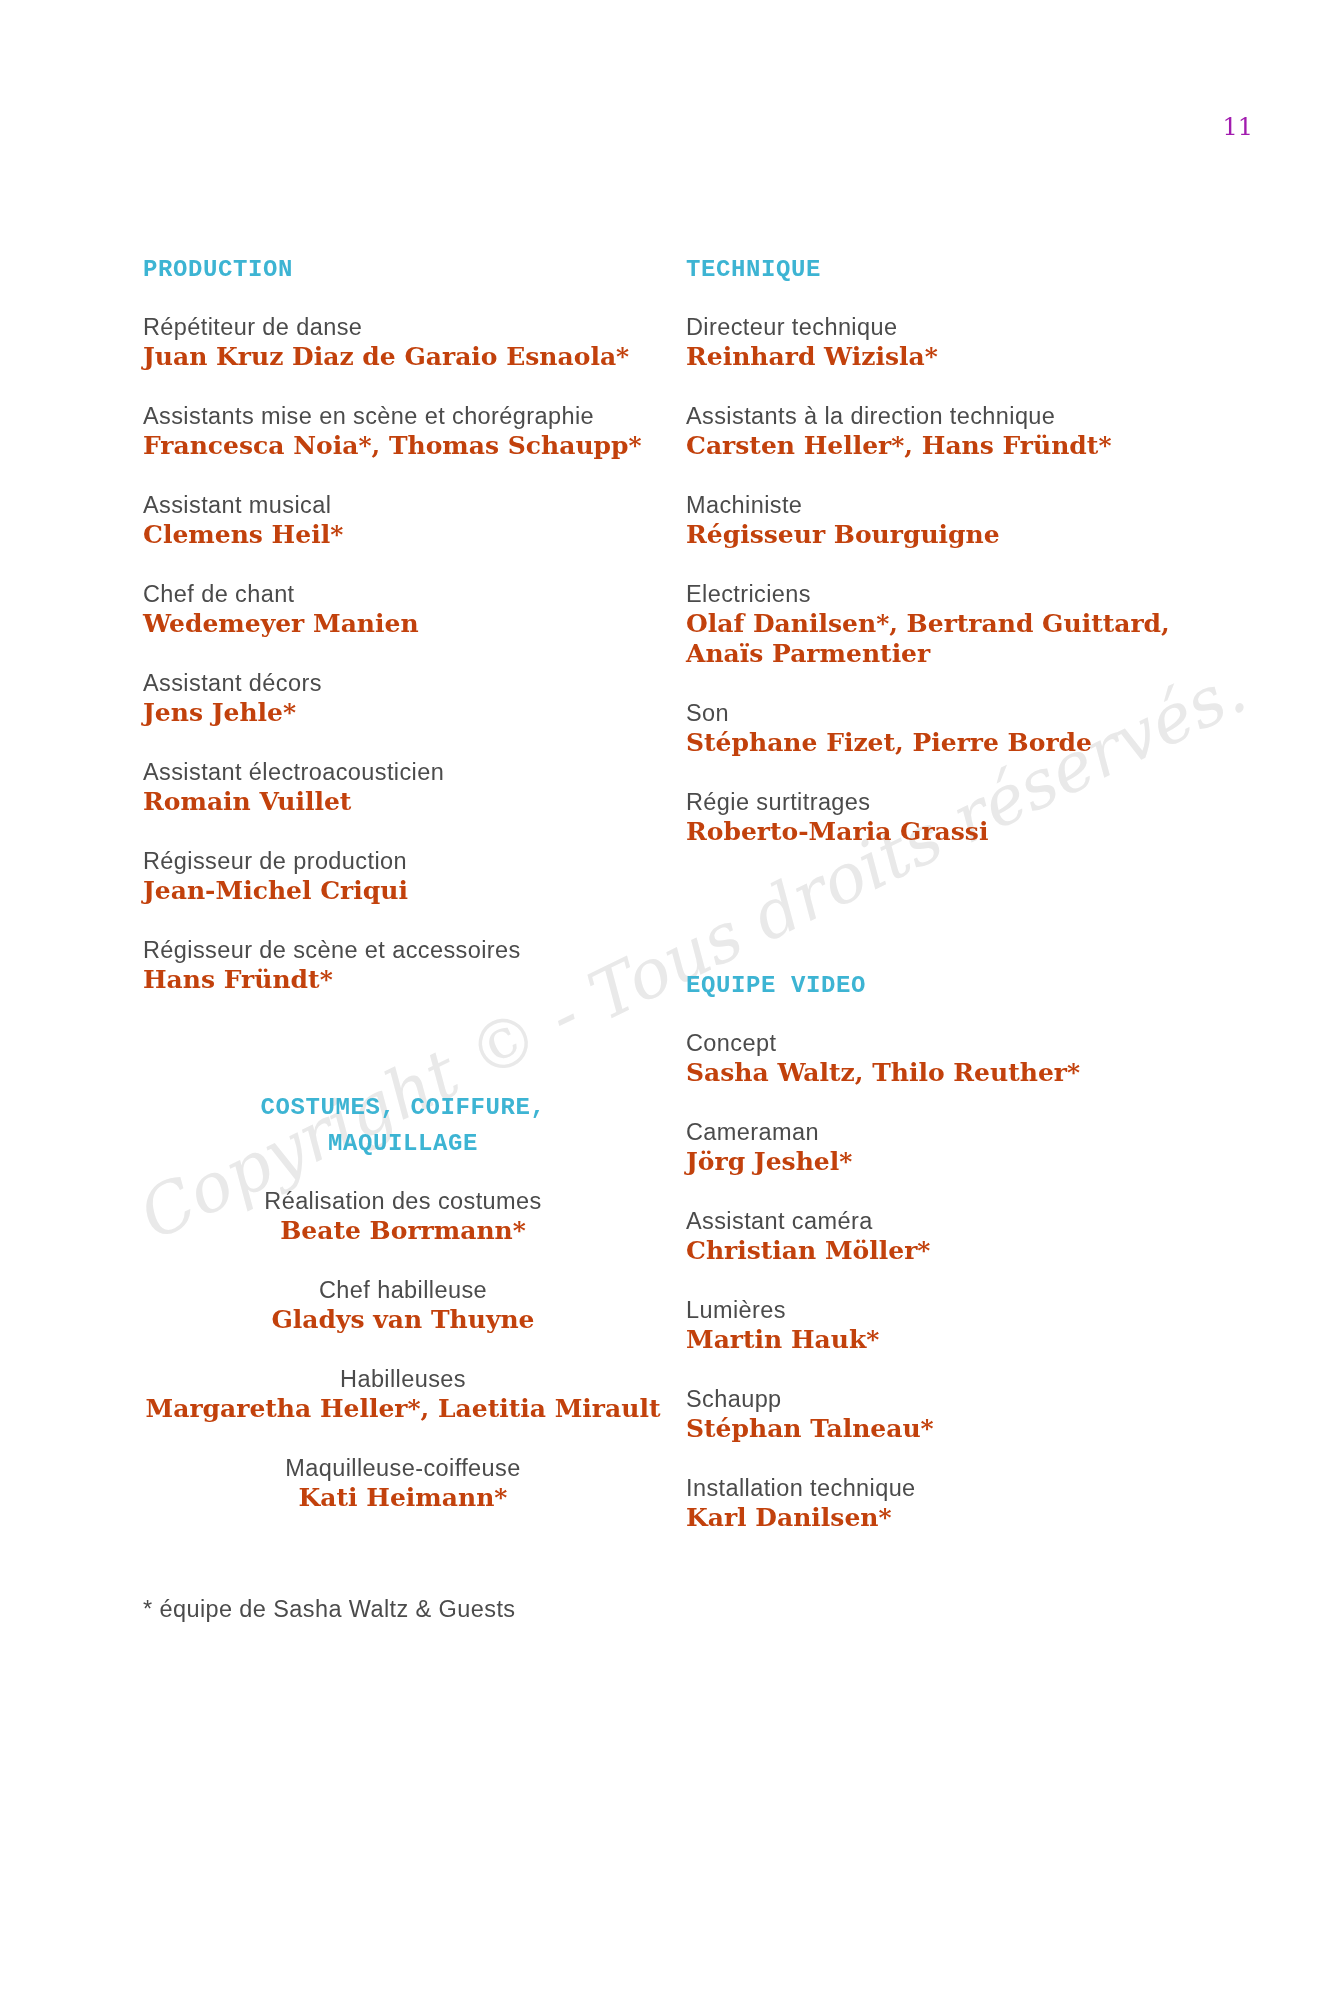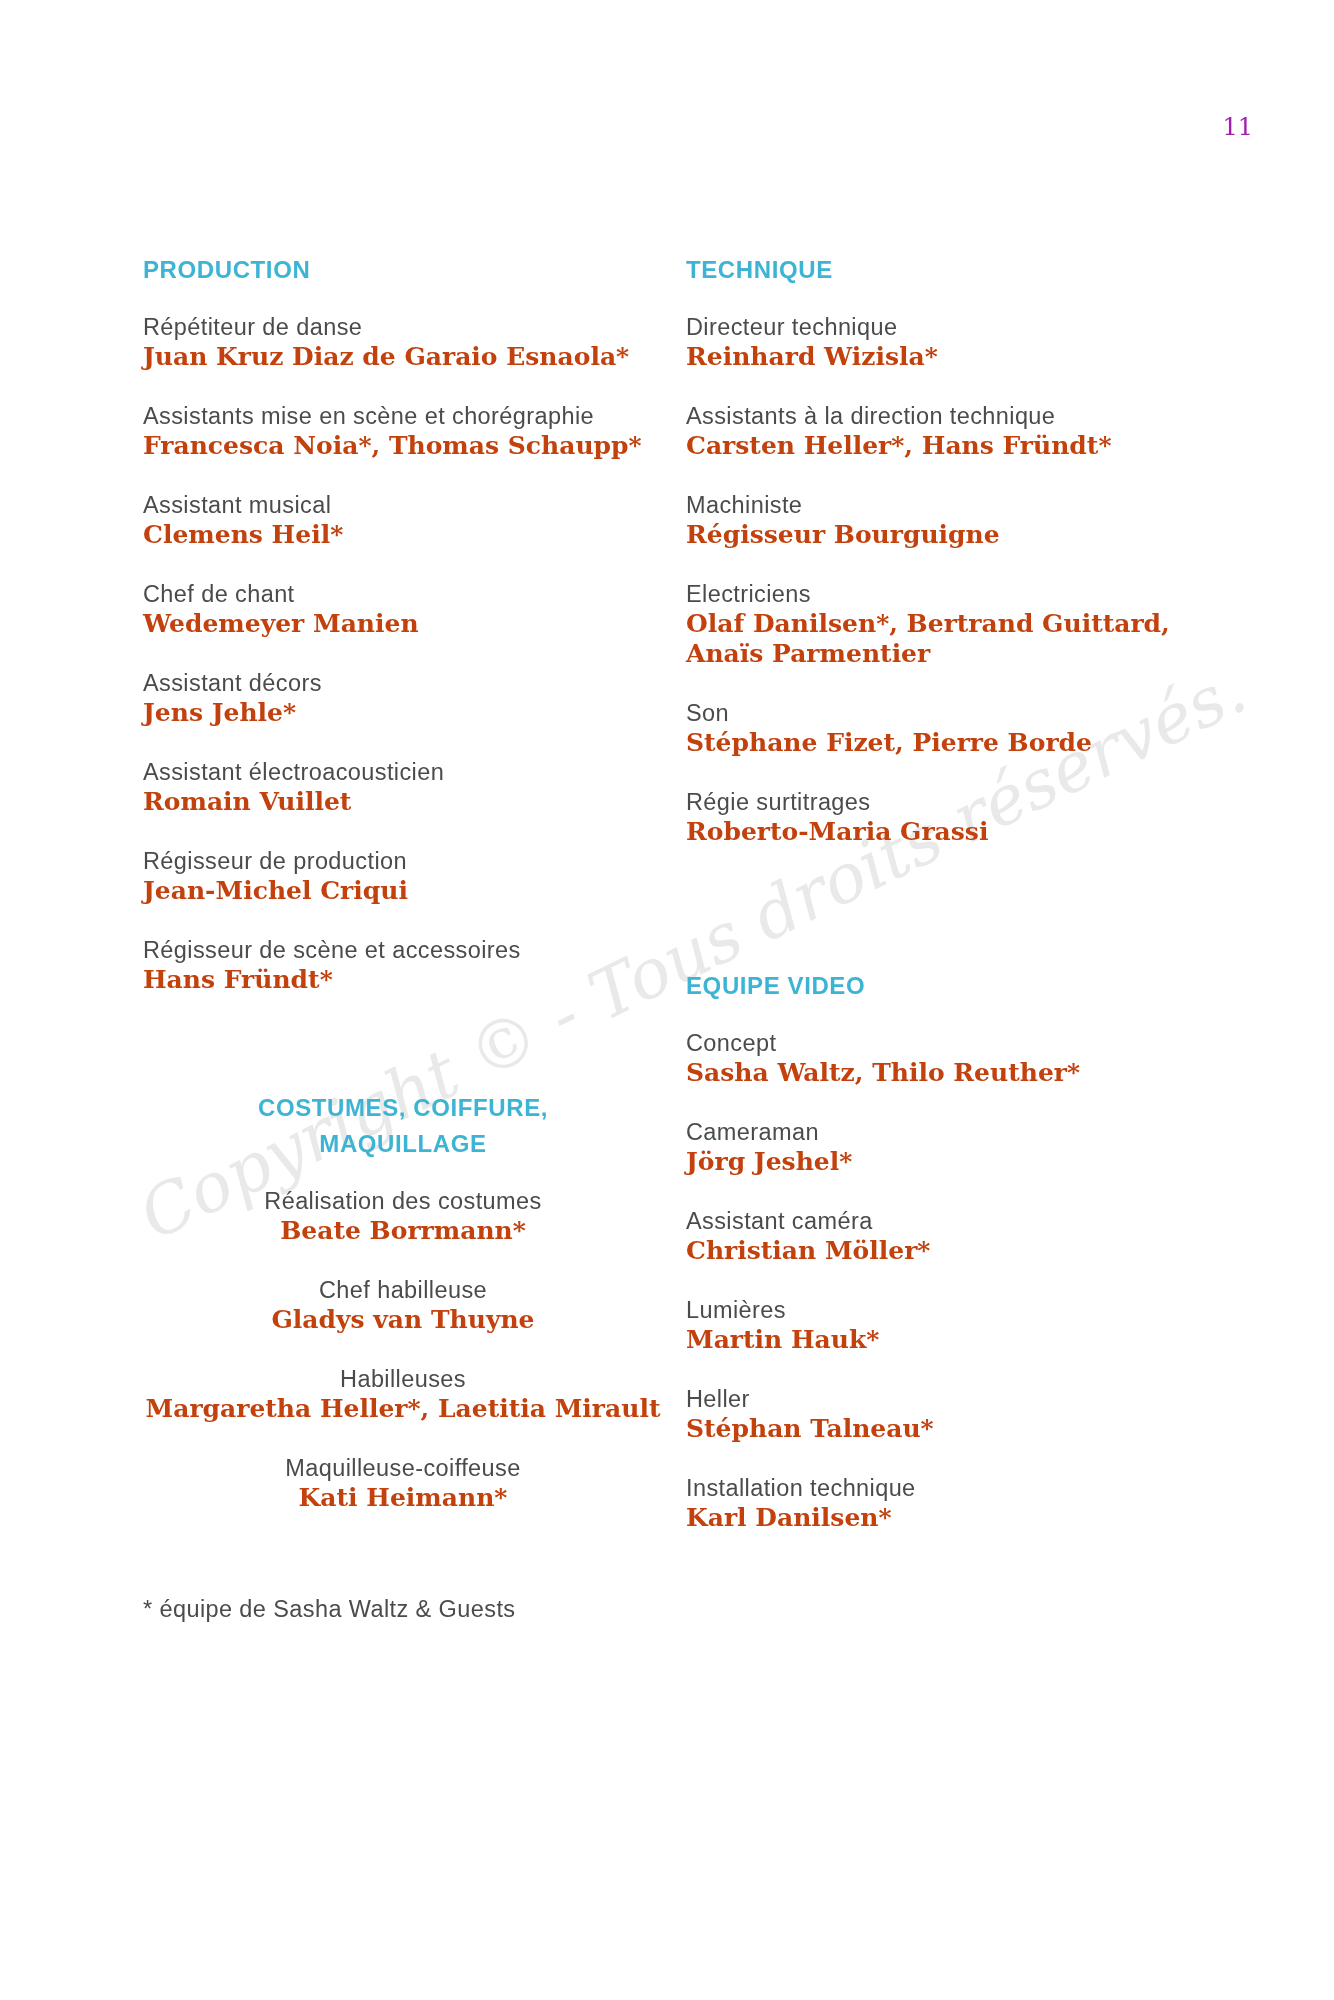--- a/index.html
+++ b/index.html
@@ -41,21 +41,21 @@
   .column {
     position: absolute;
     top: 252px;
     width: 520px;
     z-index: 1;
   }
   .column--left  { left: 143px; }
   .column--right { left: 686px; }
   .section-title {
     margin: 0 0 24px 0;
-    font-family: Liberation Sans, sans-serif;
+    font-family: Liberation Mono, monospace;
     font-weight: 700;
     font-size: 24px;
     line-height: 36px;
     letter-spacing: 0.6px;
     color: var(--accent);
     white-space: pre-line;
   }
   .column--left  .section + .section { margin-top: 95px; text-align: center; }
   .column--right .section + .section { margin-top: 121px; }
   .credit-item { margin-bottom: 29px; }
@@ -203,21 +203,21 @@
       </div>
       <div class="credit-item">
         <span class="credit-role">Assistant caméra</span>
         <span class="credit-names">Christian Möller*</span>
       </div>
       <div class="credit-item">
         <span class="credit-role">Lumières</span>
         <span class="credit-names">Martin Hauk*</span>
       </div>
       <div class="credit-item">
-        <span class="credit-role">Heller</span>
+        <span class="credit-role">Schaupp</span>
         <span class="credit-names">Stéphan Talneau*</span>
       </div>
       <div class="credit-item">
         <span class="credit-role">Installation technique</span>
         <span class="credit-names">Karl Danilsen*</span>
       </div>
     </div>
 
   </div>
 </div>

